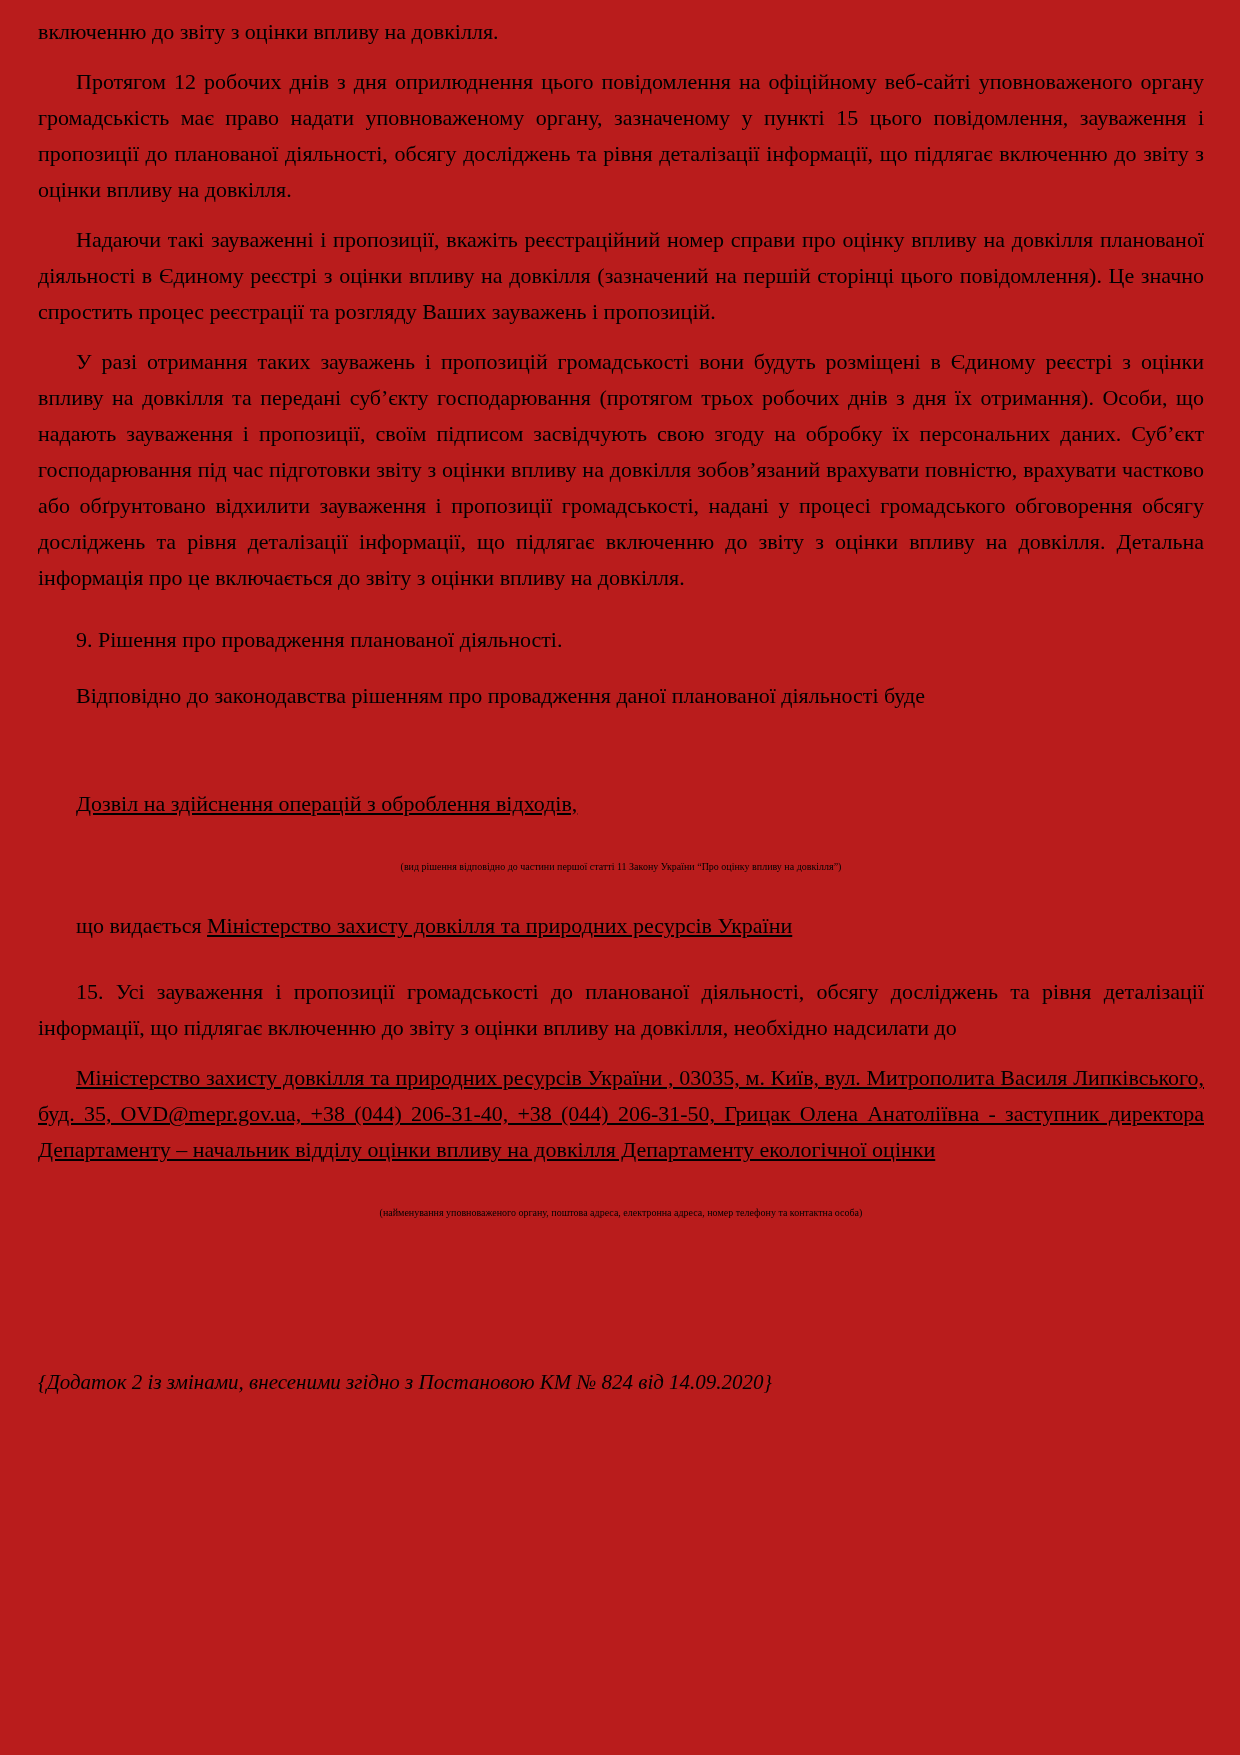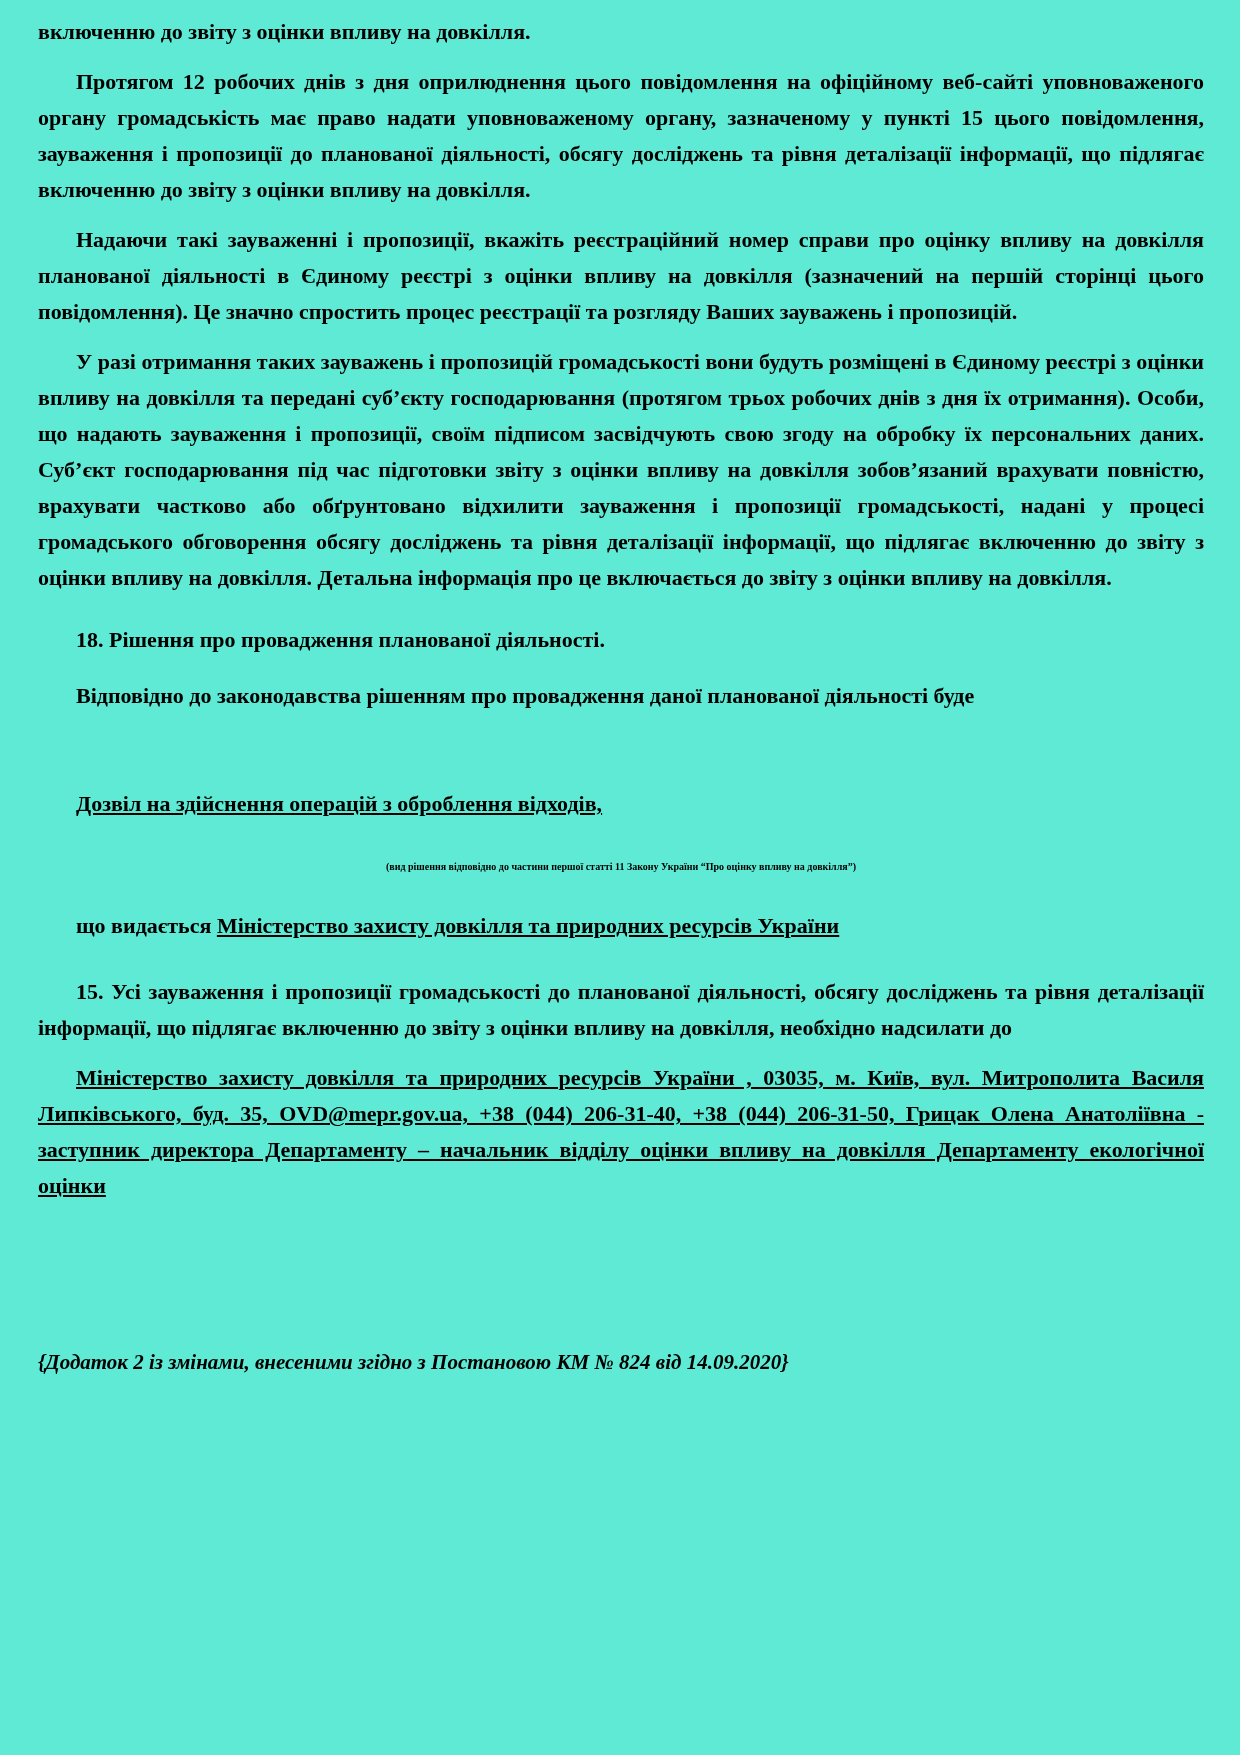--- a/index.html
+++ b/index.html
@@ -4,28 +4,27 @@
 <style>
   html, body {
     margin: 0;
     padding: 0;
     background: #ffffff;
   }
   .page {
     width: 1240px;
     min-height: 1755px;
     margin: 0 auto;
-    background: #5eead4;
+    background: #b91c1c;
     color: #000000;
     font-family: "Liberation Serif", "DejaVu Serif", serif;
     font-size: 22px;
     line-height: 36px;
     box-sizing: border-box;
     padding: 14px 36px 40px 38px;
-    font-weight: bold;
   }
   .para {
     text-align: justify;
     text-indent: 38px;
     margin: 14px 0 0 0;
   }
   .para.first {
     text-indent: 0;
     margin-top: 0;
   }
@@ -82,35 +81,36 @@
 <div class="page">
 
   <p class="para first">включенню до звіту з оцінки впливу на довкілля.</p>
 
   <p class="para">Протягом 12 робочих днів з дня оприлюднення цього повідомлення на офіційному веб-сайті уповноваженого органу громадськість має право надати уповноваженому органу, зазначеному у пункті 15 цього повідомлення, зауваження і пропозиції до планованої діяльності, обсягу досліджень та рівня деталізації інформації, що підлягає включенню до звіту з оцінки впливу на довкілля.</p>
 
   <p class="para">Надаючи такі зауваженні і пропозиції, вкажіть реєстраційний номер справи про оцінку впливу на довкілля планованої діяльності в Єдиному реєстрі з оцінки впливу на довкілля (зазначений на першій сторінці цього повідомлення). Це значно спростить процес реєстрації та розгляду Ваших зауважень і пропозицій.</p>
 
   <p class="para">У разі отримання таких зауважень і пропозицій громадськості вони будуть розміщені в Єдиному реєстрі з оцінки впливу на довкілля та передані суб’єкту господарювання (протягом трьох робочих днів з дня їх отримання). Особи, що надають зауваження і пропозиції, своїм підписом засвідчують свою згоду на обробку їх персональних даних. Суб’єкт господарювання під час підготовки звіту з оцінки впливу на довкілля зобов’язаний врахувати повністю, врахувати частково або обґрунтовано відхилити зауваження і пропозиції громадськості, надані у процесі громадського обговорення обсягу досліджень та рівня деталізації інформації, що підлягає включенню до звіту з оцінки впливу на довкілля. Детальна інформація про це включається до звіту з оцінки впливу на довкілля.</p>
 
-  <p class="heading">18. Рішення про провадження планованої діяльності.</p>
+  <p class="heading">9. Рішення про провадження планованої діяльності.</p>
 
   <p class="intro-line">Відповідно до законодавства рішенням про провадження даної планованої діяльності буде</p>
 
   <p class="decision-line">
     <span class="underlined">Дозвіл на здійснення операцій з оброблення відходів,</span>
   </p>
 
   <p class="caption">(вид рішення відповідно до частини першої статті 11 Закону України “Про оцінку впливу на довкілля”)</p>
 
   <p class="issued-line">
     <span>що видається </span><span class="underlined">Міністерство захисту довкілля та природних ресурсів України</span>
   </p>
 
 
   <p class="s15">15. Усі зауваження і пропозиції громадськості до планованої діяльності, обсягу досліджень та рівня деталізації інформації, що підлягає включенню до звіту з оцінки впливу на довкілля, необхідно надсилати до</p>
 
   <p class="address-block">Міністерство захисту довкілля та природних ресурсів України , 03035, м. Київ, вул. Митрополита Василя Липківського, буд. 35, OVD@mepr.gov.ua, +38 (044) 206-31-40, +38 (044) 206-31-50, Грицак Олена Анатоліївна - заступник директора Департаменту – начальник відділу оцінки впливу на довкілля Департаменту екологічної оцінки</p>
 
+  <p class="caption">(найменування уповноваженого органу, поштова адреса, електронна адреса, номер телефону та контактна особа)</p>
 
   <p class="footer-note">{Додаток 2 із змінами, внесеними згідно з Постановою КМ № 824 від 14.09.2020}</p>
 
 </div>
 
 </body></html>

